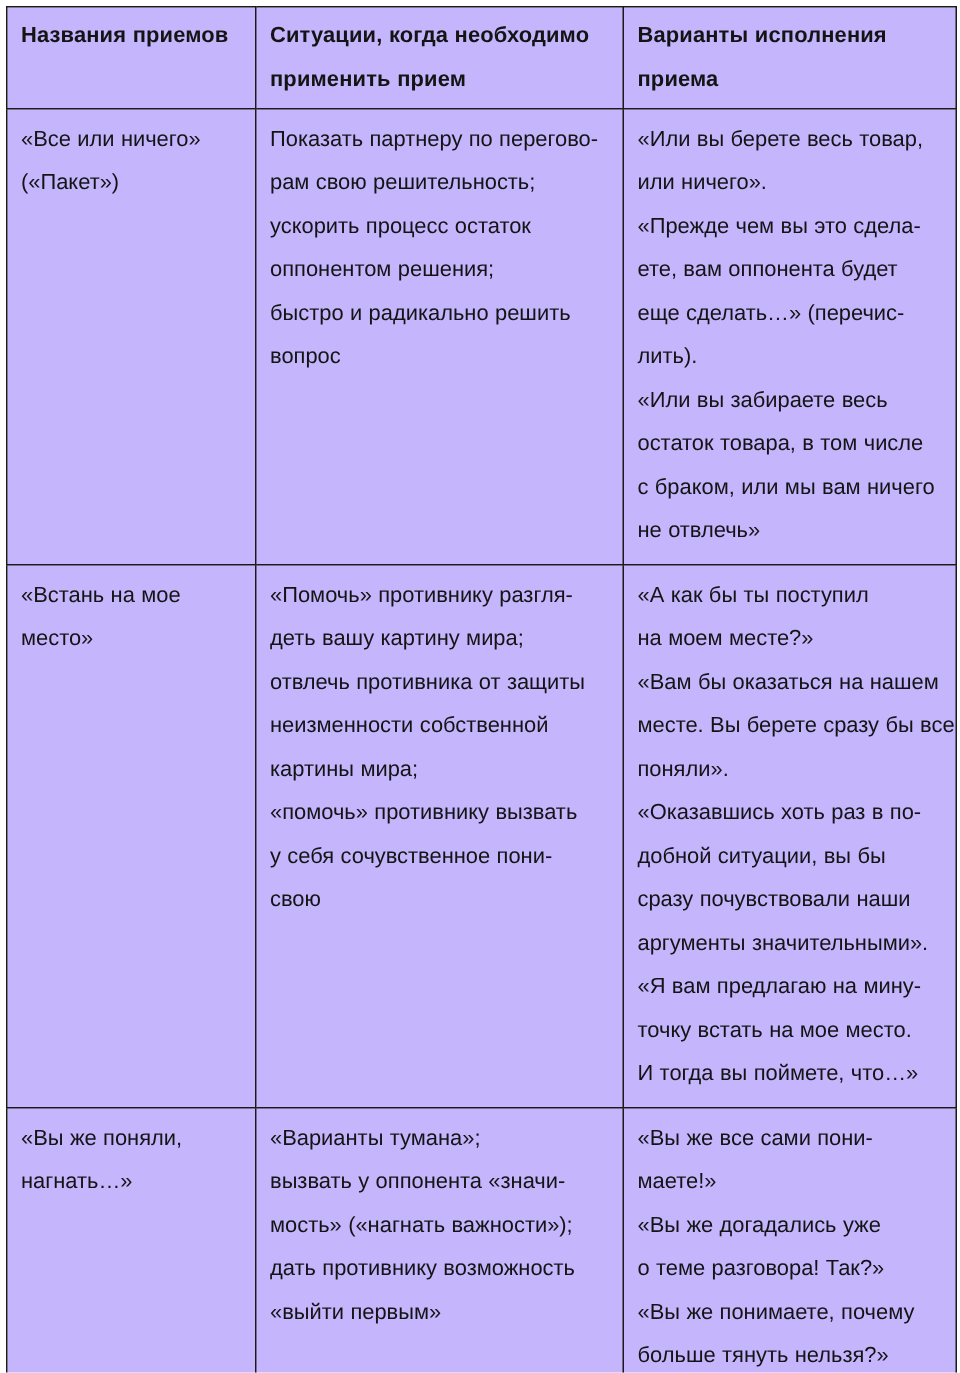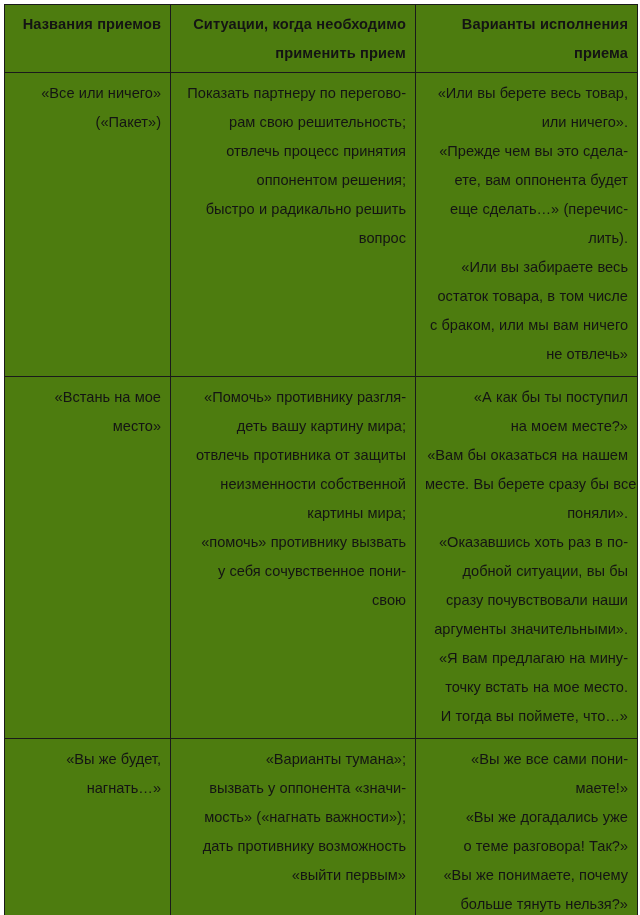--- a/index.html
+++ b/index.html
@@ -33,23 +33,23 @@
     border: 0;
   }
 
   table.techniques-table td,
   table.techniques-table th {
     border: 1.5px solid #1a1a1a;
     vertical-align: top;
     padding: 6px 9px 7px 9px;
     font-size: 14.6px;
     line-height: 29px;
-    text-align: right;
+    text-align: left;
     font-weight: normal;
-    background: #4d7c0f;
+    background: #c4b5fd;
     word-spacing: 0.2px;
   }
 
   table.techniques-table thead th {
     font-weight: bold;
     padding-top: 5px;
     padding-bottom: 4px;
     letter-spacing: 0.1px;
   }
 
@@ -101,21 +101,21 @@
               <span class="line">«Все или ничего»</span>
               <span class="line">(«Пакет»)</span>
             </div>
           </td>
           <td>
             <div class="para">
               <span class="line">Показать партнеру по перегово-</span>
               <span class="line">рам свою решительность;</span>
             </div>
             <div class="para">
-              <span class="line">отвлечь процесс принятия</span>
+              <span class="line">ускорить процесс остаток</span>
               <span class="line">оппонентом решения;</span>
             </div>
             <div class="para">
               <span class="line">быстро и радикально решить</span>
               <span class="line">вопрос</span>
             </div>
           </td>
           <td>
             <div class="para">
               <span class="line">«Или вы берете весь товар,</span>
@@ -177,21 +177,21 @@
             <div class="para">
               <span class="line">«Я вам предлагаю на мину-</span>
               <span class="line">точку встать на мое место.</span>
               <span class="line">И тогда вы поймете, что…»</span>
             </div>
           </td>
         </tr>
         <tr>
           <td>
             <div class="para">
-              <span class="line">«Вы же будет,</span>
+              <span class="line">«Вы же поняли,</span>
               <span class="line">нагнать…»</span>
             </div>
           </td>
           <td>
             <div class="para">
               <span class="line">«Варианты тумана»;</span>
             </div>
             <div class="para">
               <span class="line">вызвать у оппонента «значи-</span>
               <span class="line">мость» («нагнать важности»);</span>

